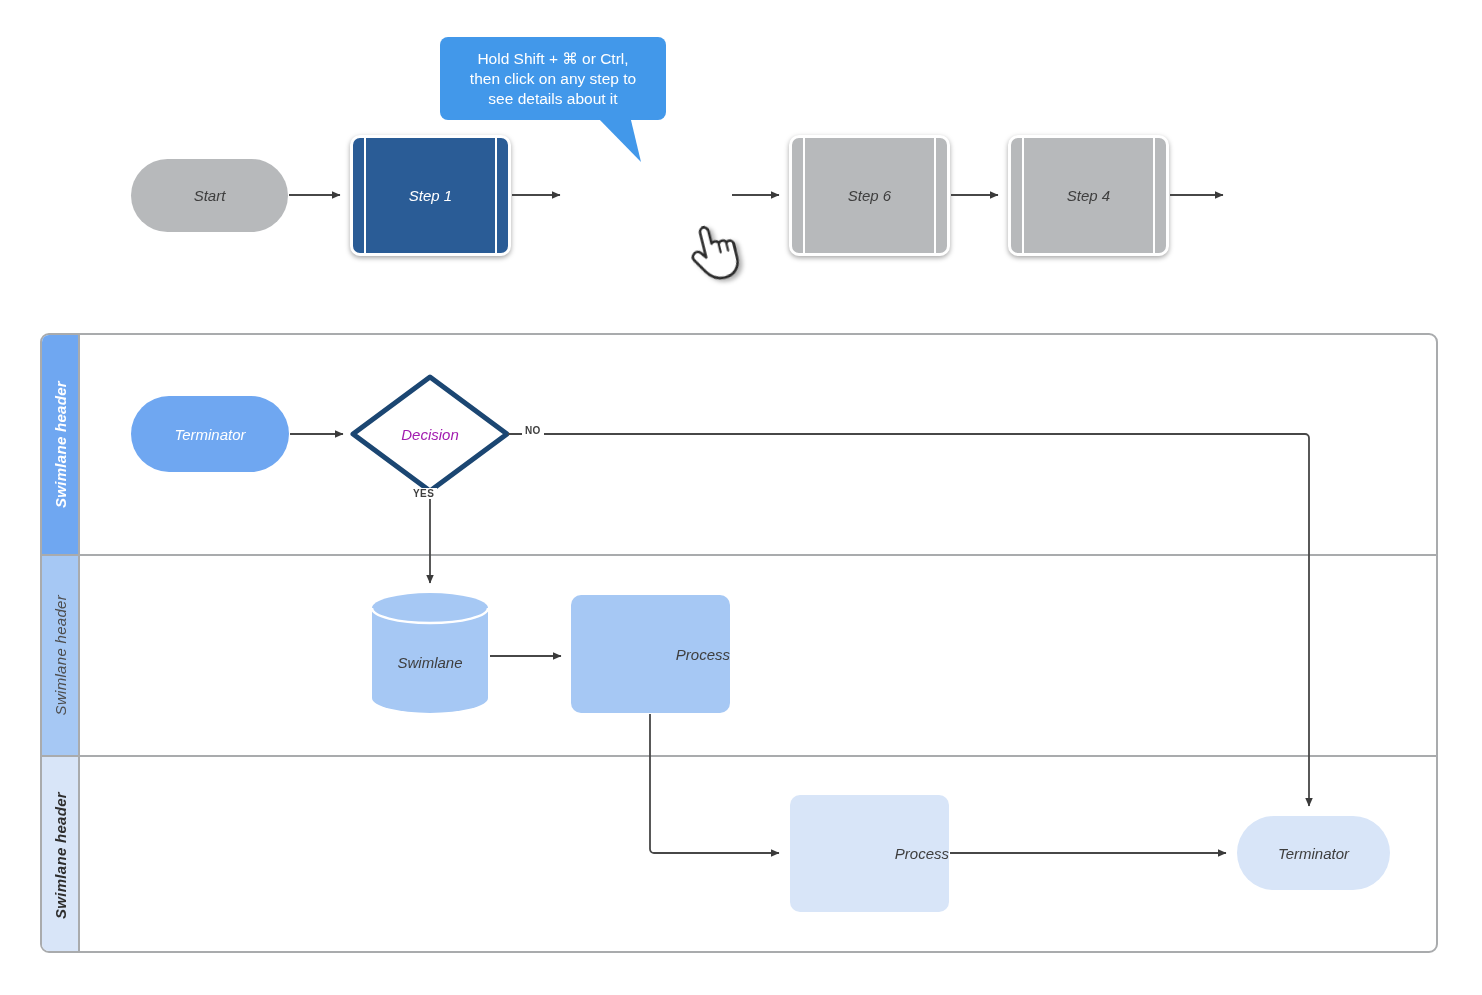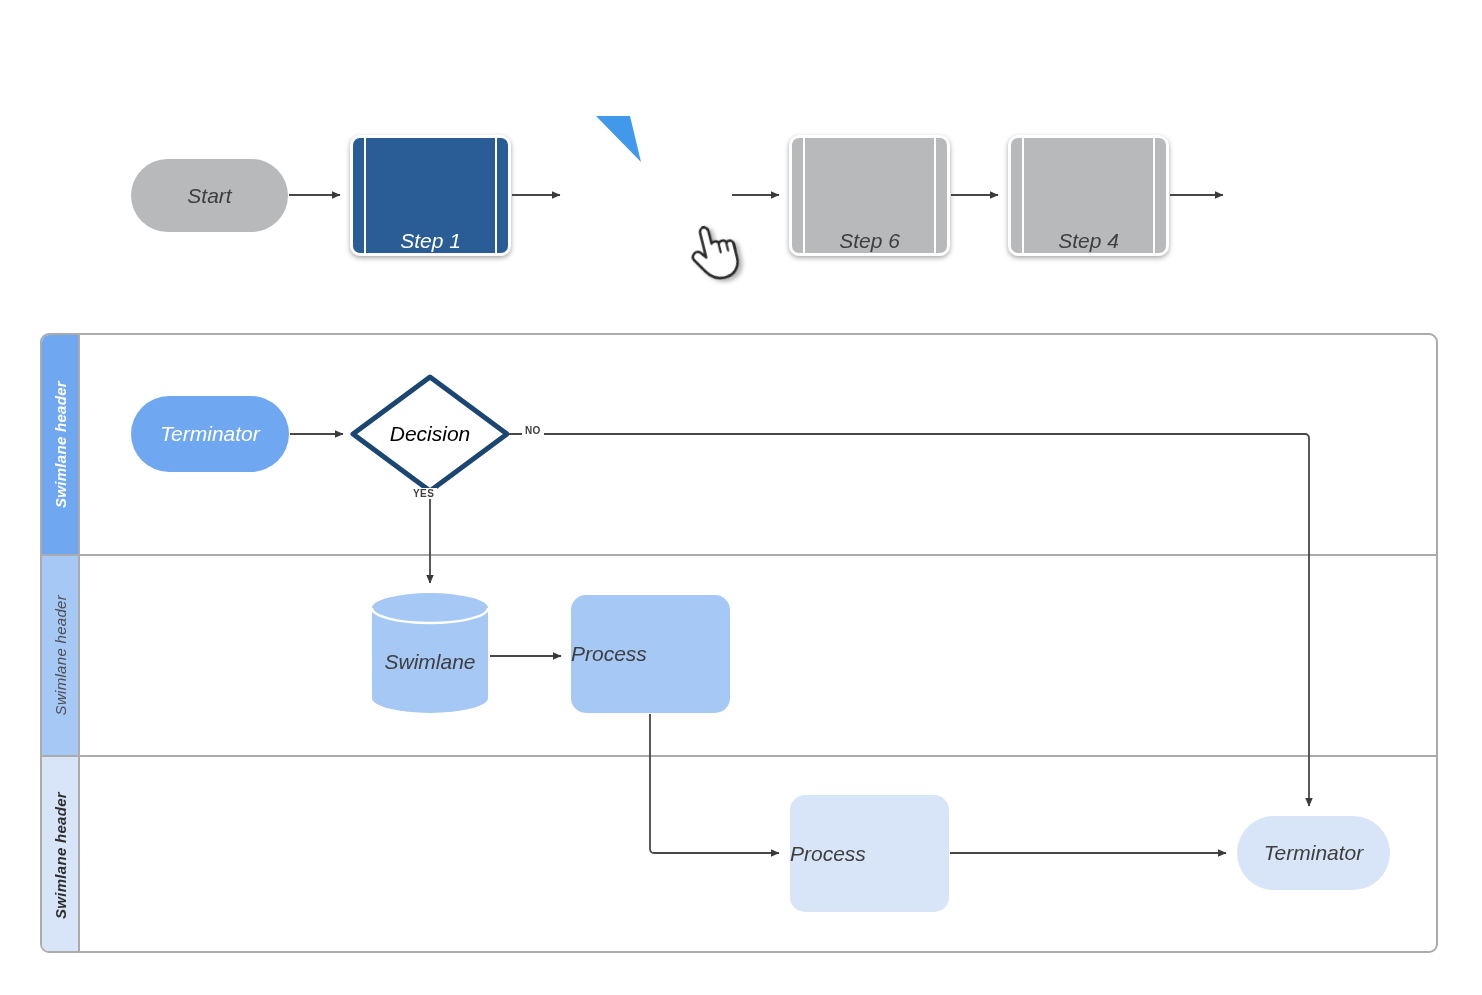--- a/index.html
+++ b/index.html
@@ -11,25 +11,25 @@
     --c-lane3:#d8e5f8;
     --c-decision-border:#1b4672;
     --c-connector:#474747;
     --c-lane-border:#a9abad;
   }
   *{box-sizing:border-box;margin:0;padding:0}
   body{background:#fff;font-family:"Liberation Sans","DejaVu Sans",sans-serif}
   .canvas{position:relative;width:1482px;height:995px;background:#fff;overflow:hidden}
 
   
-  .shape-label{font-style:italic;font-size:21px;color:#3e3e3e;pointer-events:none}
+  .shape-label{font-style:italic;font-size:15px;color:#3e3e3e;pointer-events:none}
   .stadium{position:absolute;border-radius:40px;background:var(--c-step-inactive);
     display:flex;align-items:center;justify-content:center;z-index:4}
   .pp{position:absolute;width:161px;height:121px;top:135px;border:3px solid #fff;border-radius:10px;
-    background:var(--c-step-inactive);display:flex;align-items:flex-end;justify-content:center;
+    background:var(--c-step-inactive);display:flex;align-items:center;justify-content:center;
     box-shadow:0 2px 5px rgba(0,0,0,.35);z-index:4}
   .pp::before,.pp::after{content:"";position:absolute;top:0;bottom:0;width:2px;background:#fff}
   .pp::before{left:11px}
   .pp::after{right:11px}
   .pp.active{background:var(--c-step-active)}
   .pp.active .shape-label{color:#fff}
 
   
   .tooltip{position:absolute;left:440px;top:37px;width:226px;height:83px;border-radius:8px;
     background:var(--c-tooltip-bg);color:#fff;display:flex;flex-direction:column;
@@ -52,21 +52,21 @@
   .lane-1 .lane-header{background:var(--c-lane1)}
   .lane-2 .lane-header{background:var(--c-lane2)}
   .lane-3 .lane-header{background:var(--c-lane3)}
   .lane-header span{writing-mode:vertical-rl;transform:rotate(180deg);
     font-style:italic;font-size:15px;letter-spacing:.3px;white-space:nowrap}
   .lane-1 .lane-header span{color:#fff;font-weight:700}
   .lane-2 .lane-header span{color:#4d4d4d;font-weight:400}
   .lane-3 .lane-header span{color:#2e2e2e;font-weight:700}
 
   
-  .proc{position:absolute;border-radius:15px;display:flex;align-items:center;justify-content:flex-start;z-index:4}
+  .proc{position:absolute;border-radius:10px;display:flex;align-items:center;justify-content:flex-end;z-index:4}
   .blue1{background:var(--c-lane1)}
   .blue2{background:var(--c-lane2)}
   .blue3{background:var(--c-lane3)}
   .white-label{color:#fff}
   .overlay-label{position:absolute;z-index:5;display:flex;align-items:center;justify-content:center}
 
   
   .connector-layer{position:absolute;left:0;top:0;width:1482px;height:995px;z-index:5;pointer-events:none}
   .connector{stroke:var(--c-connector);stroke-width:1.8;fill:none}
   .decision-poly{fill:#fff;stroke:var(--c-decision-border);stroke-width:5;stroke-linejoin:round}
@@ -121,21 +121,21 @@
   <div class="pp" style="left:1008px">
     <span class="shape-label">Step 4</span>
   </div>
 
 
   <div class="stadium blue1" style="left:131px;top:396px;width:158px;height:76px">
     <span class="shape-label white-label">Terminator</span>
   </div>
 
   <div class="overlay-label" style="left:370px;top:420px;width:120px;height:28px">
-    <span class="shape-label" style="color:#000000">Decision</span>
+    <span class="shape-label" style="color:#a21caf">Decision</span>
   </div>
 
   <div class="overlay-label" style="left:370px;top:648px;width:120px;height:28px">
     <span class="shape-label">Swimlane</span>
   </div>
 
   <div class="proc blue2" style="left:571px;top:595px;width:159px;height:118px">
     <span class="shape-label">Process</span>
   </div>
 
@@ -162,20 +162,25 @@
     <path class="connector" marker-end="url(#arrow)" d="M508,434 H1305 a4,4 0 0 1 4,4 V806"></path>
     <path class="connector" marker-end="url(#arrow)" d="M430,492 V583"></path>
     <path class="connector" marker-end="url(#arrow)" d="M490,656 H561"></path>
     <path class="connector" marker-end="url(#arrow)" d="M650,714 V849 a4,4 0 0 0 4,4 H779"></path>
     <path class="connector" marker-end="url(#arrow)" d="M950,853 H1226"></path>
   </svg>
 
   <div class="edge-label" style="left:522px;top:425px">NO</div>
   <div class="edge-label" style="left:410px;top:488px">YES</div>
 
+  <div class="tooltip">
+    <div>Hold Shift + ⌘ or Ctrl,</div>
+    <div>then click on any step to</div>
+    <div>see details about it</div>
+  </div>
   <svg class="tooltip-tail" width="60" height="56">
     <polygon points="6,4 40,4 51,50" fill="#4298ea"></polygon>
   </svg>
 
   <svg class="hand-cursor" width="62" height="66" viewBox="0 0 34 36">
     <path d="M12.5 2.2 c-1.6 0 -2.9 1.3 -2.9 2.9 v13.6 l-2.2 -3 c-.9 -1.2 -2.5 -1.5 -3.7 -.6 -1.2 .9 -1.5 2.4 -.7 3.7 l4.4 7.3 c2.2 3.7 5 5.7 9.6 5.7 5.4 0 9 -3.8 9 -9.1 v-7.8 c0 -1.2 -1 -2.1 -2.1 -2.1 -.6 0 -1.1 .2 -1.5 .6 -.3 -1 -1.2 -1.6 -2.2 -1.6 -.8 0 -1.5 .4 -1.9 1 -.4 -.9 -1.3 -1.5 -2.3 -1.5 -.7 0 -1.3 .3 -1.7 .7 V5.1 c0 -1.6 -1.3 -2.9 -2.8 -2.9 z" fill="#ffffff" stroke="#2b2b2b" stroke-width="1.4" stroke-linejoin="round"></path>
     <path d="M18 13.4 v4.4 M22.2 13.9 v4 M26.2 14.9 v3.4" stroke="#2b2b2b" stroke-width="1.2" fill="none" stroke-linecap="round"></path>
   </svg>
 
 </div>

